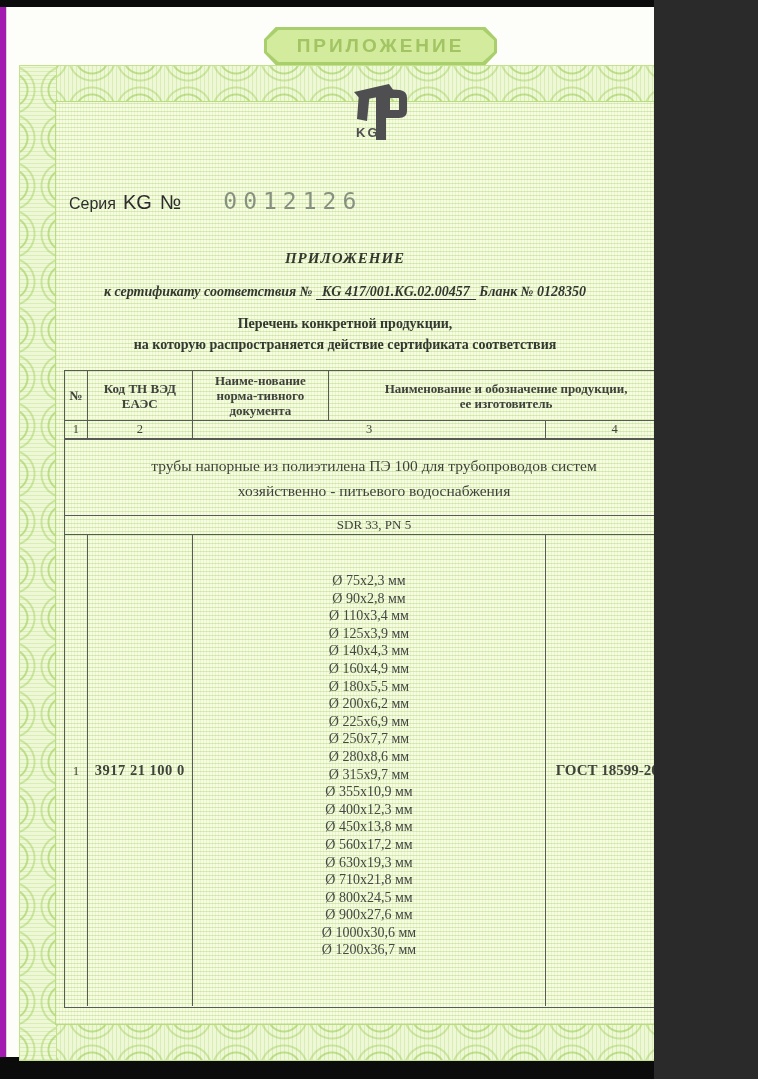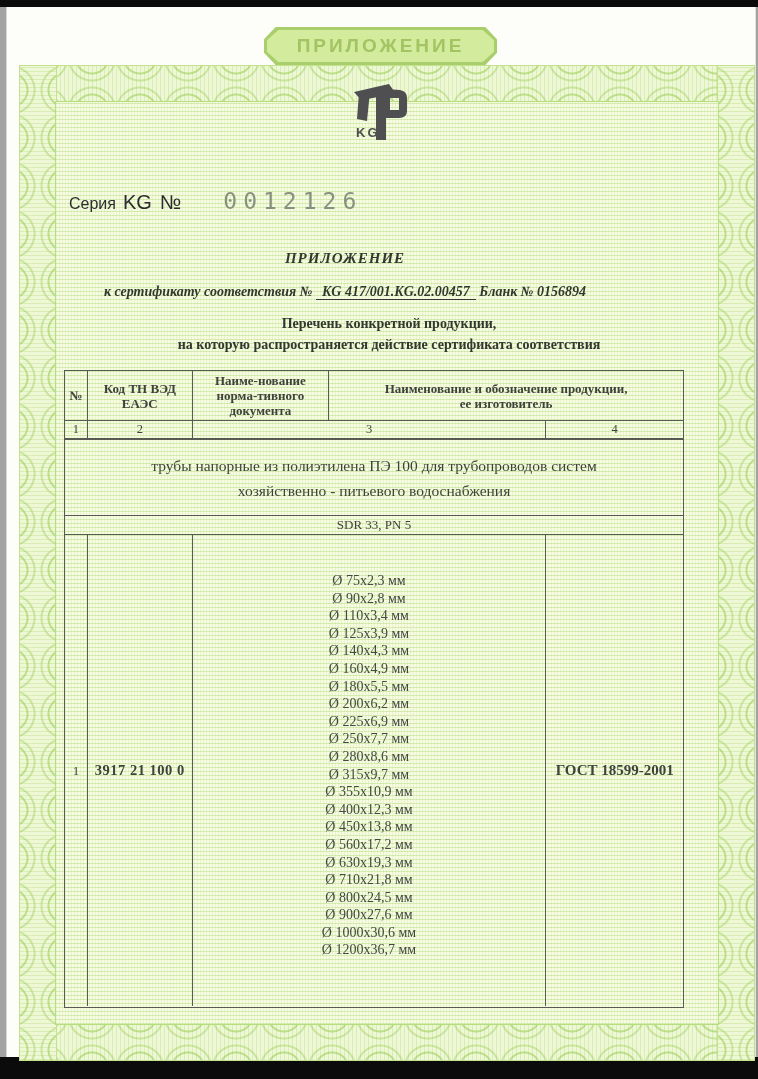--- a/index.html
+++ b/index.html
@@ -1,16 +1,16 @@
 <!DOCTYPE html>
 <html><head>
 <meta charset="utf-8">
 <style>
   html,body{margin:0;padding:0;background:#2a2a2a;}
-  .screen{position:relative;width:758px;height:1079px;background:#a3a3a3;overflow:hidden;
+  .screen{position:relative;width:654px;height:1079px;background:#a21caf;overflow:hidden;
           font-family:"Liberation Serif",serif;color:#3e423a;}
   .bar{position:absolute;left:0;width:758px;background:#0b0b0b;}
   .bar.top{top:0;height:7px;}
   .bar.bottom{top:1057px;height:22px;}
   .page{position:absolute;left:6px;top:7px;width:748px;height:1050px;background:#fdfdf9;
         border-left:1px solid #d8d8d2;border-right:1px solid #e3e3dd;}
 
   
   .band{position:absolute;background-color:#eef7d6;border:1px solid #c4e18e;}
   .band.h{
@@ -59,21 +59,21 @@
   .serial .w1{font-size:16px;}
   .serial .w2{font-size:20px;margin-left:7px;}
   .serial .w3{font-size:20px;margin-left:8px;}
   .serial .num{font-family:"DejaVu Sans Mono","Liberation Mono",monospace;font-size:23px;
           letter-spacing:6px;color:#87917f;margin-left:42px;}
 
   .centerblock{position:absolute;left:48px;width:580px;text-align:center;}
   .doc-title{top:243px;font-weight:bold;font-style:italic;font-size:15px;letter-spacing:1px;color:#33382f;}
   .cert-line{top:277px;font-weight:bold;font-style:italic;font-size:14px;color:#33382f;}
   .cert-line .underlined{border-bottom:1.5px solid #33382f;padding:0 6px;}
-  .subtitle{top:306px;font-weight:bold;font-size:14px;line-height:21px;color:#33382f;white-space:pre-line;padding-left:44px;}
+  .subtitle{top:306px;font-weight:bold;font-size:14px;line-height:21px;color:#33382f;white-space:pre-line;}
 
   
   .ctable{position:absolute;left:57px;top:363px;width:620px;height:638px;
           border:1.5px solid #575c52;box-sizing:border-box;font-size:13px;}
   .trow{display:flex;box-sizing:border-box;}
   .cell{box-sizing:border-box;border-right:1px solid #575c52;display:flex;
         align-items:center;justify-content:center;text-align:center;}
   .cell:last-child{border-right:none;}
   .c1{width:23px;}.c2{width:105px;}.c3{width:355px;}.c4{width:137px;}
   .hdr{height:50px;border-bottom:1px solid #575c52;}
@@ -130,21 +130,21 @@
       <span class="w3">№</span>
       <span class="num">0012126</span>
     </div>
 
     <div class="centerblock doc-title">ПРИЛОЖЕНИЕ</div>
 
     <div class="centerblock cert-line">
       <span>к сертификату соответствия №</span>
       <span class="underlined">KG 417/001.KG.02.00457</span>
       <span>Бланк №</span>
-      <span>0156894</span>
+      <span>0128350</span>
     </div>
 
     <div class="centerblock subtitle">Перечень конкретной продукции,
 на которую распространяется действие сертификата соответствия</div>
 
     <div class="ctable">
       <div class="trow hdr">
         <div class="cell c1">№</div>
         <div class="cell c2">Код ТН ВЭД
 ЕАЭС</div>

